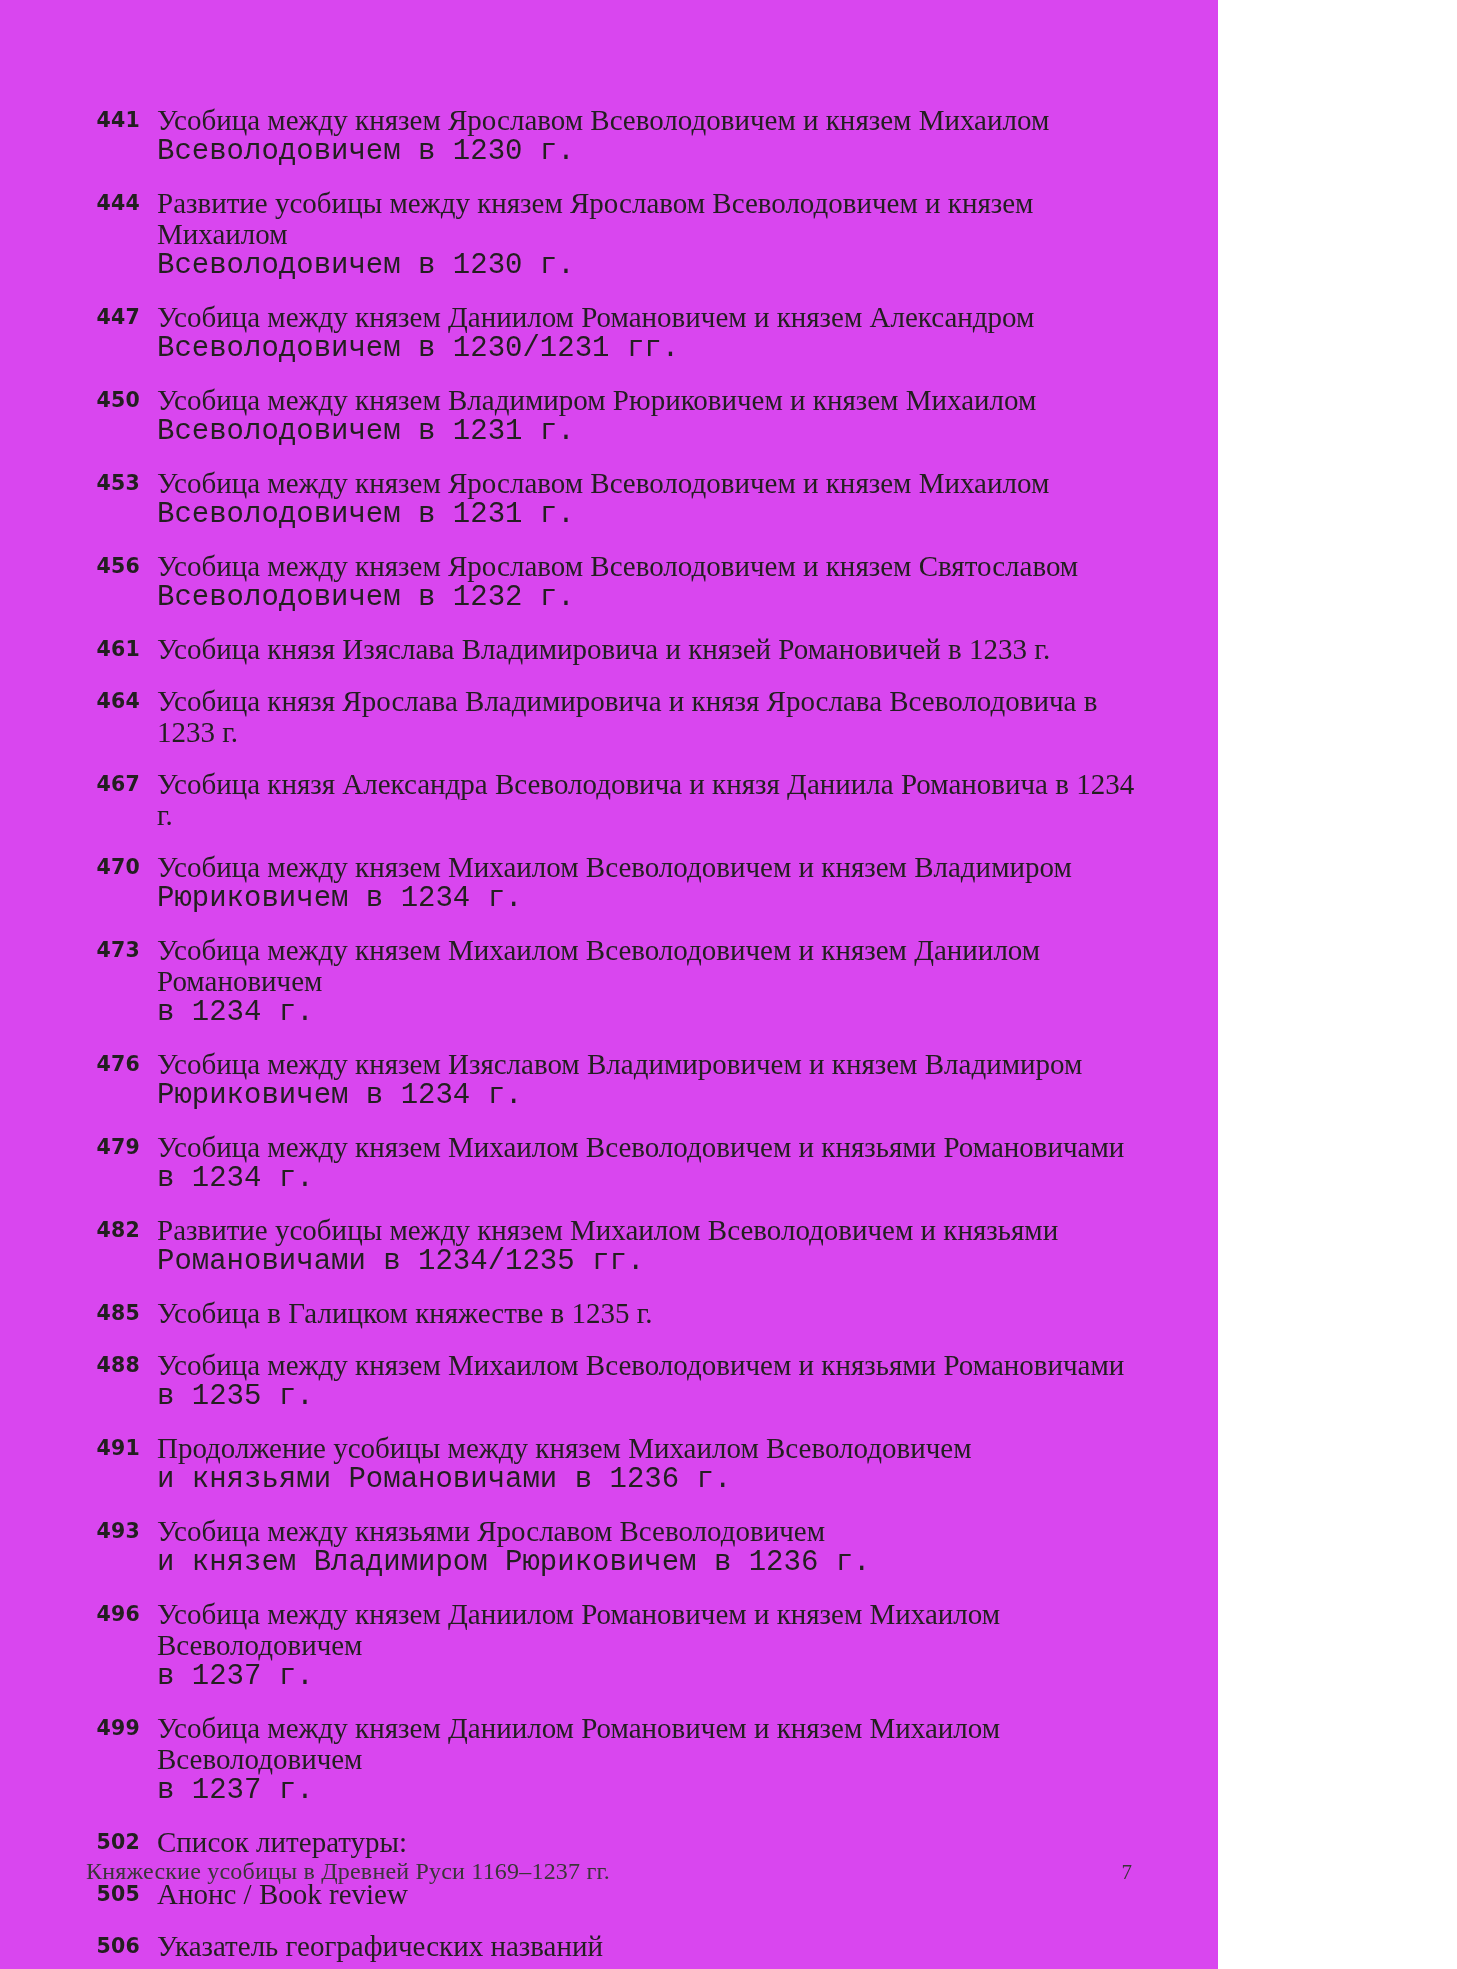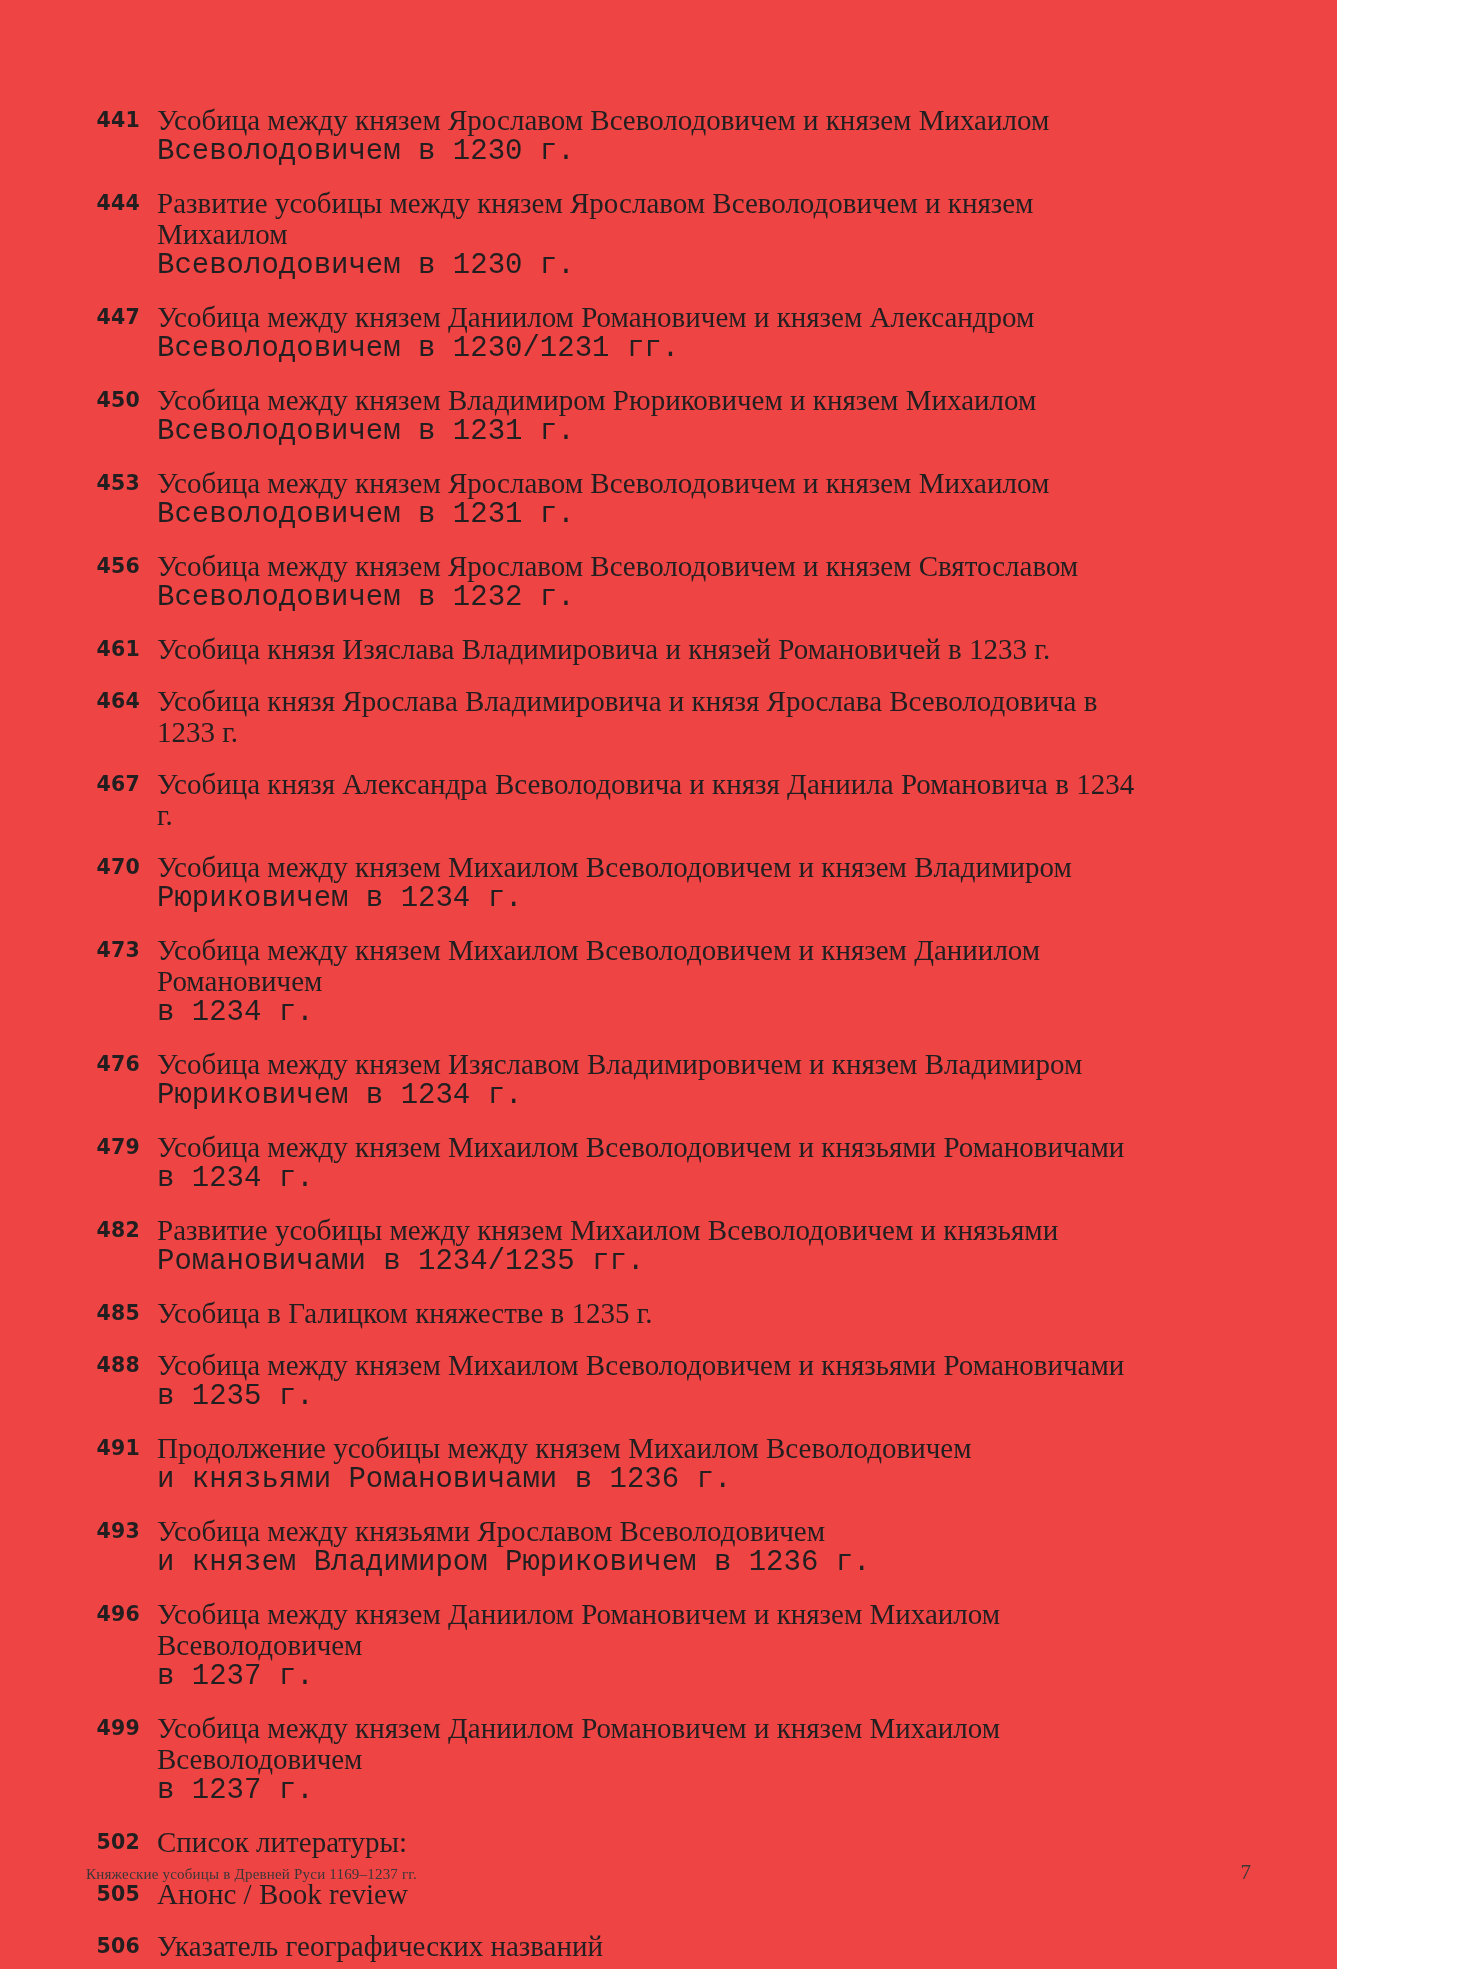--- a/index.html
+++ b/index.html
@@ -2,23 +2,23 @@
 <html><head>
 <meta charset="utf-8">
 <style>
   html, body {
     margin: 0;
     padding: 0;
     background: #ffffff;
   }
   .page {
     position: relative;
-    width: 1337px;
+    width: 1218px;
     height: 1969px;
-    background: #ef4444;
+    background: #d946ef;
     font-family: "Liberation Serif", serif;
     color: #231f20;
     box-sizing: border-box;
   }
   .toc {
     position: absolute;
     left: 86px;
     top: 105px;
     width: 1050px;
   }
@@ -54,21 +54,21 @@
     position: absolute;
     left: 86px;
     right: 86px;
     bottom: 84px;
     display: flex;
     align-items: baseline;
     justify-content: space-between;
   }
   .footer-title {
     font-family: "Liberation Serif", serif;
-    font-size: 15px;
+    font-size: 24px;
     color: #3a3638;
     letter-spacing: 0.2px;
   }
   .footer-page {
     font-family: "Liberation Serif", serif;
     font-size: 21px;
     color: #3a3638;
   }
 </style>
 </head>

